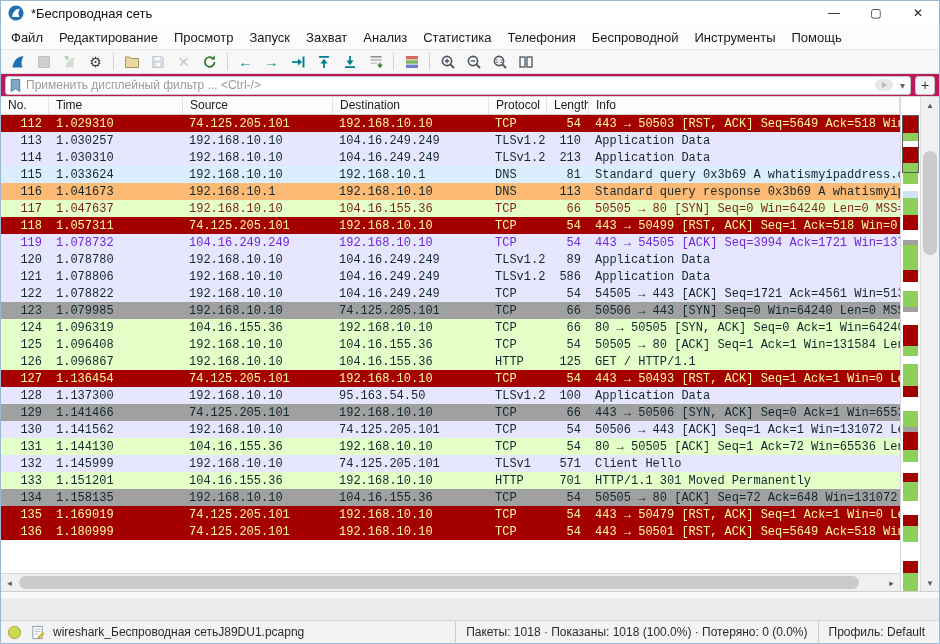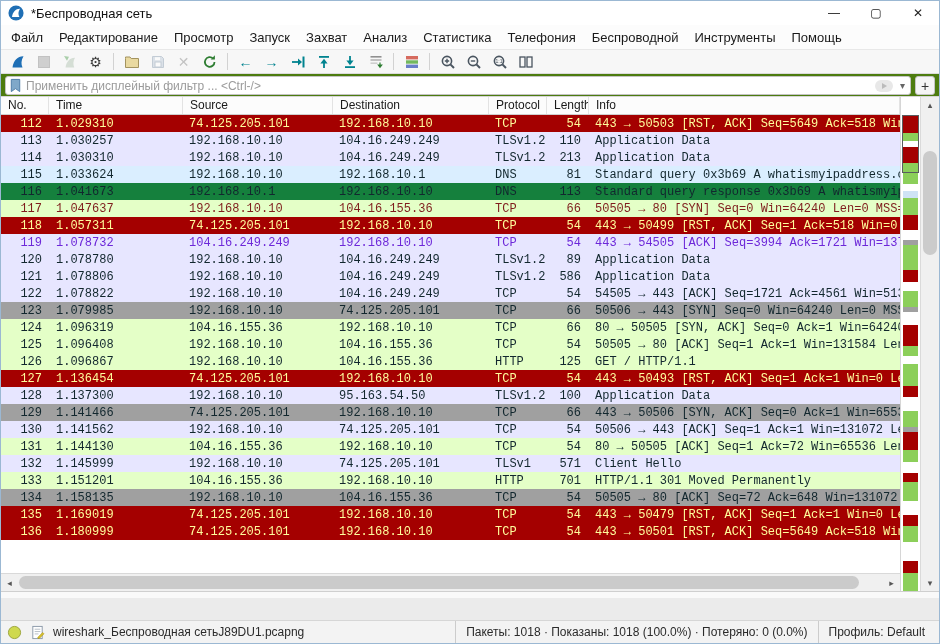--- a/index.html
+++ b/index.html
@@ -23,21 +23,21 @@
   .menu-item { font-size:13px; color:#1a1a1a; padding:3px 8px; border-radius:2px; white-space:nowrap; }
 
   
   .toolbar { height:25px; display:flex; align-items:center; background:#f7f7f7; border-top:1px solid #e8e8e8; border-bottom:1px solid #dcdcdc; padding:0 4px; gap:1px; flex:0 0 auto; }
   .tool-btn { width:25px; height:22px; display:flex; align-items:center; justify-content:center; border-radius:2px; font-size:14px; }
   .tool-btn.disabled { opacity:.38; }
   .tool-sep { width:1px; height:17px; background:#d2d2d2; margin:0 4px; }
   .tool-btn svg { display:block; }
 
   
-  .filterbar { height:23px; display:flex; align-items:flex-start; background:#4d7c0f; border-bottom:1px solid #d6d6d6; padding:2px 4px; gap:4px; flex:0 0 auto; }
+  .filterbar { height:23px; display:flex; align-items:center; background:#be185d; border-bottom:1px solid #d6d6d6; padding:2px 4px; gap:4px; flex:0 0 auto; }
   .filter-input { flex:1; display:flex; align-items:center; gap:4px; background:#fff; border:1px solid #c4c4c4; border-radius:3px; height:19px; padding:0 3px; }
   .bm { display:inline-flex; align-items:center; }
   .ftext { flex:1; border:none; outline:none; font-size:12px; color:#333; font-family:"Liberation Sans",sans-serif; background:transparent; padding:0; }
   .ftext::placeholder { color:#9b9b9b; }
   .apply { display:inline-flex; align-items:center; opacity:.8; }
   .caret { font-size:10px; color:#666; padding:0 2px; }
   .plus-btn { width:20px; height:19px; border:1px solid #c4c4c4; border-radius:3px; background:#f5f5f5; display:flex; align-items:center; justify-content:center; font-size:14px; color:#333; }
 
   
   .packet-area { display:flex; flex:0 0 494px; height:494px; background:#fff; }
@@ -323,21 +323,21 @@
           </div>
           <div class="grid prow" style="background: rgb(218, 238, 255); color: rgb(18, 39, 46);">
             <div class="cell c-no">115</div>
             <div class="cell c-time">1.033624</div>
             <div class="cell c-src">192.168.10.10</div>
             <div class="cell c-dst">192.168.10.1</div>
             <div class="cell c-proto">DNS</div>
             <div class="cell c-len">81</div>
             <div class="cell c-info">Standard query 0x3b69 A whatismyipaddress.com</div>
           </div>
-          <div class="grid prow" style="background: #15803d; color: rgb(18, 39, 46);">
+          <div class="grid prow" style="background: #fdba74; color: rgb(18, 39, 46);">
             <div class="cell c-no">116</div>
             <div class="cell c-time">1.041673</div>
             <div class="cell c-src">192.168.10.1</div>
             <div class="cell c-dst">192.168.10.10</div>
             <div class="cell c-proto">DNS</div>
             <div class="cell c-len">113</div>
             <div class="cell c-info">Standard query response 0x3b69 A whatismyipaddress.com</div>
           </div>
           <div class="grid prow" style="background: rgb(228, 255, 199); color: #7f1d1d;">
             <div class="cell c-no">117</div>

